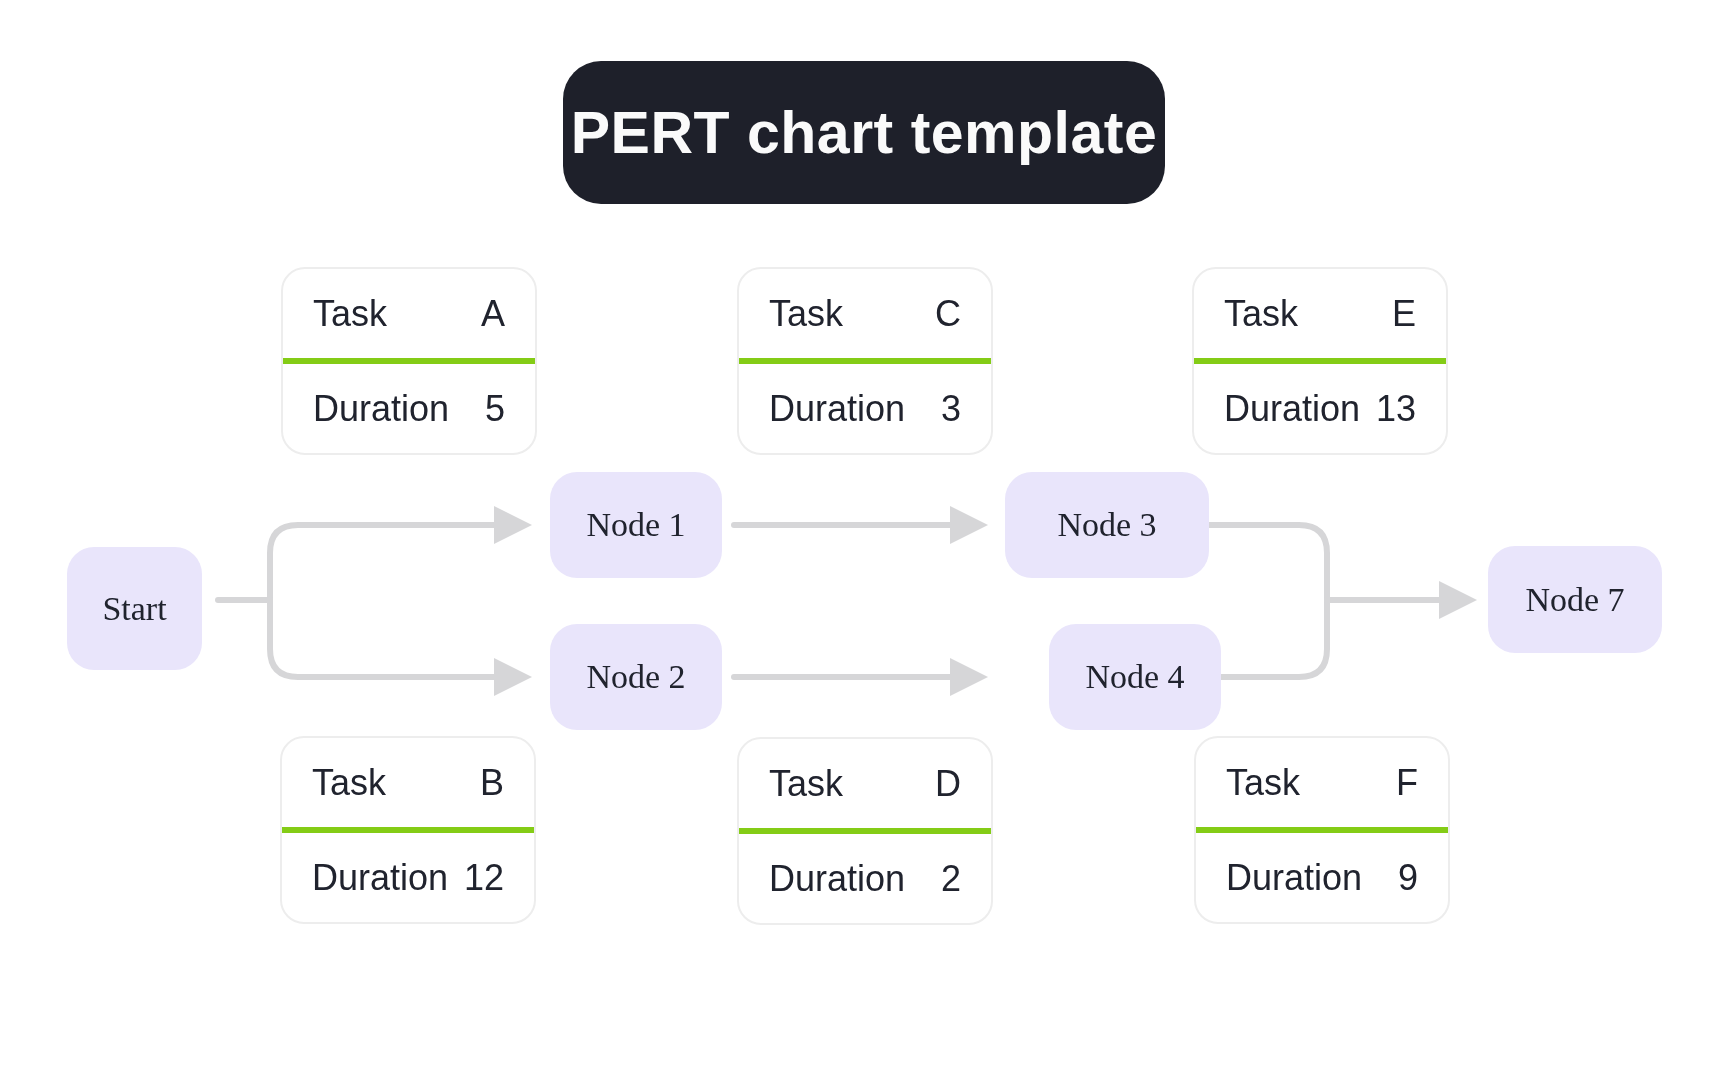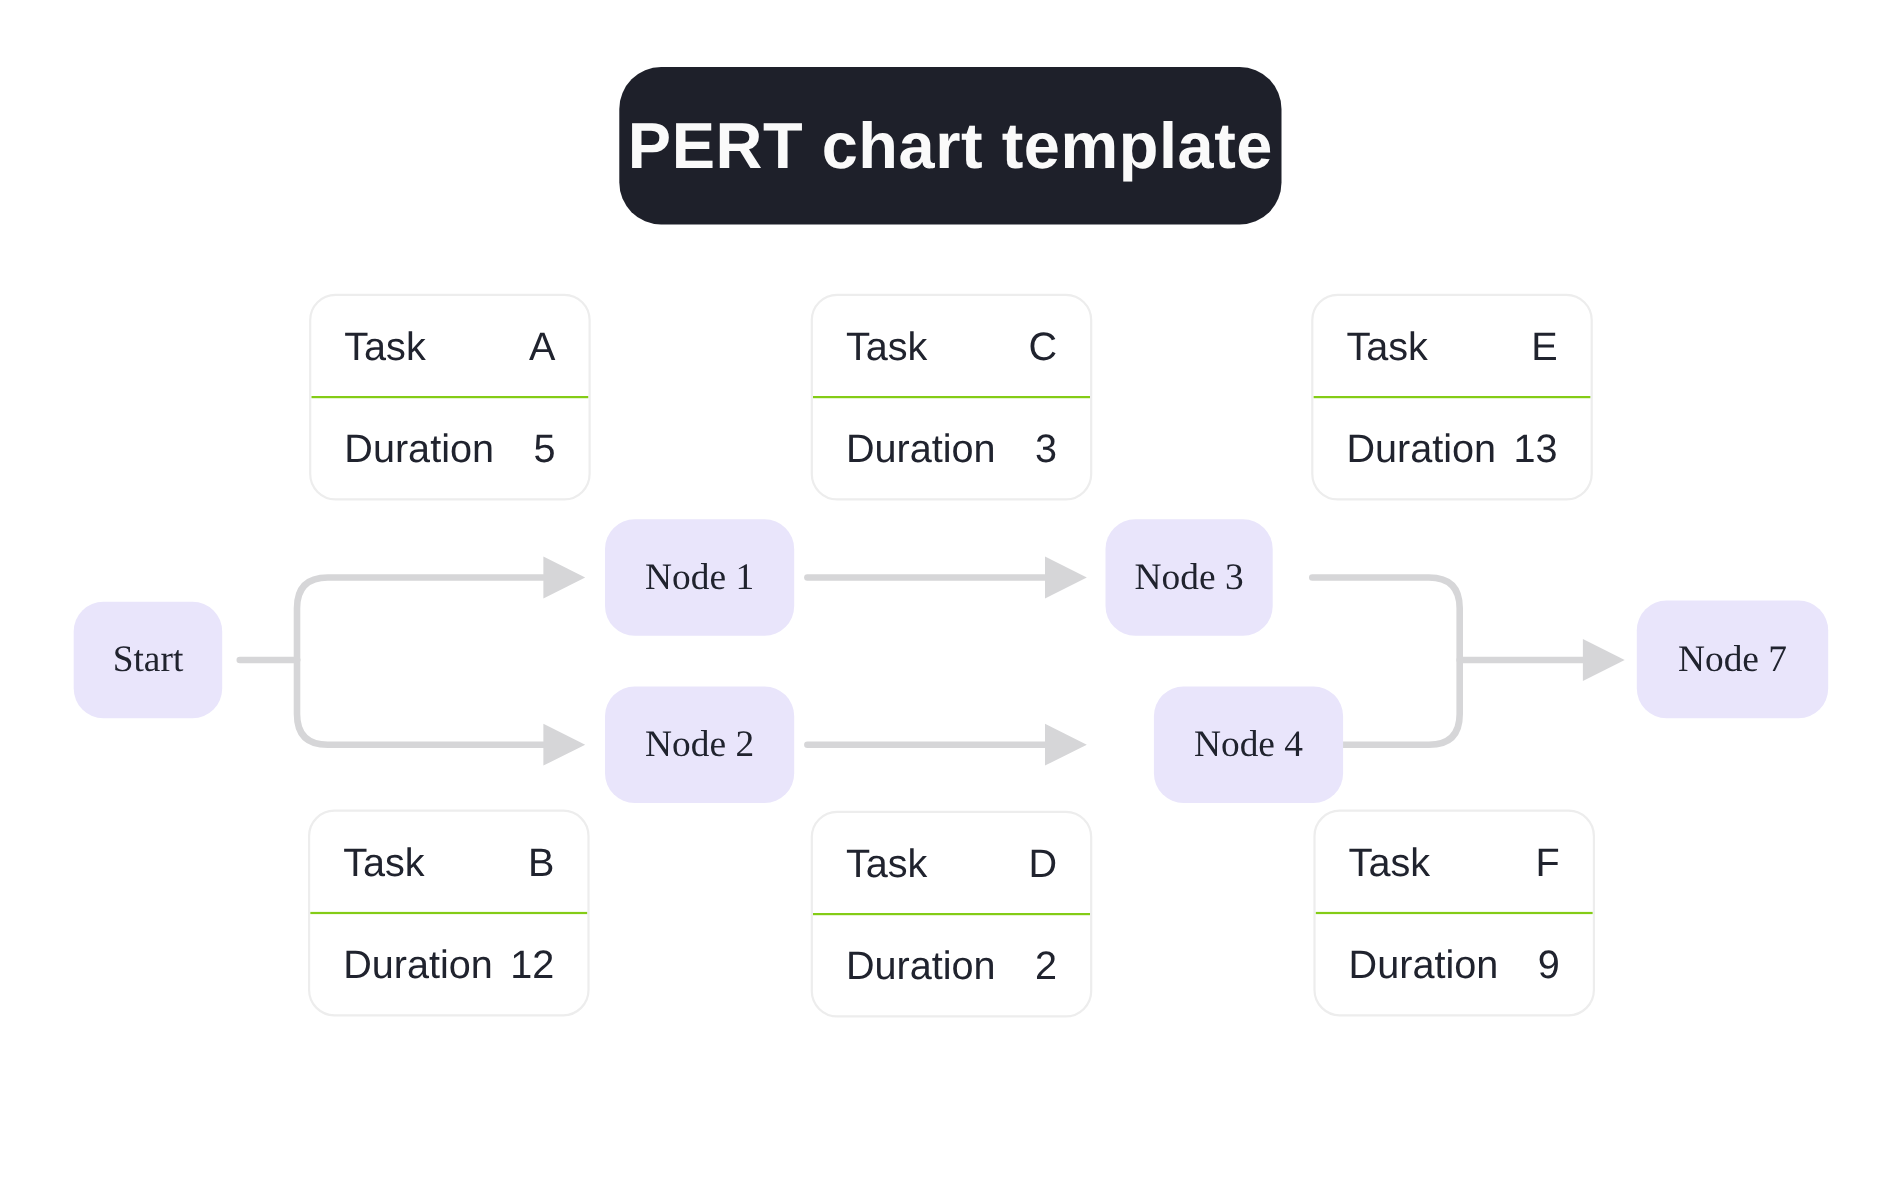--- a/index.html
+++ b/index.html
@@ -46,21 +46,21 @@
     overflow: hidden;
   }
   .task-card .row {
     flex: 1;
     display: flex;
     align-items: center;
     justify-content: space-between;
     padding: 0 30px;
   }
   .task-card .row.first {
-    border-bottom: 2px solid #84cc16;
+    border-bottom: 6px solid #84cc16;
   }
   .task-card .lbl, .task-card .val {
     font-size: 36px;
     color: #20232e;
     white-space: nowrap;
   }
   
   .node {
     position: absolute;
     background: #e9e5fb;
@@ -184,33 +184,33 @@
     <div class="row first">
       <span class="lbl">Task</span>
       <span class="val">F</span>
     </div>
     <div class="row">
       <span class="lbl">Duration</span>
       <span class="val">9</span>
     </div>
   </div>
 
-  <div class="node" style="left:67px; top:547px; width:135px; height:106px;">
+  <div class="node" style="left:67px; top:547px; width:135px; height:123px;">
     <span class="node-text">Start</span>
   </div>
 
   <div class="node" style="left:550px; top:472px; width:172px; height:106px;">
     <span class="node-text">Node 1</span>
   </div>
 
   <div class="node" style="left:550px; top:624px; width:172px; height:106px;">
     <span class="node-text">Node 2</span>
   </div>
 
-  <div class="node" style="left:1005px; top:472px; width:152px; height:106px;">
+  <div class="node" style="left:1005px; top:472px; width:204px; height:106px;">
     <span class="node-text">Node 3</span>
   </div>
 
   <div class="node" style="left:1005px; top:624px; width:172px; height:106px;margin-left:44px;">
     <span class="node-text">Node 4</span>
   </div>
 
   <div class="node" style="left:1488px; top:546px; width:174px; height:107px;">
     <span class="node-text">Node 7</span>
   </div>

